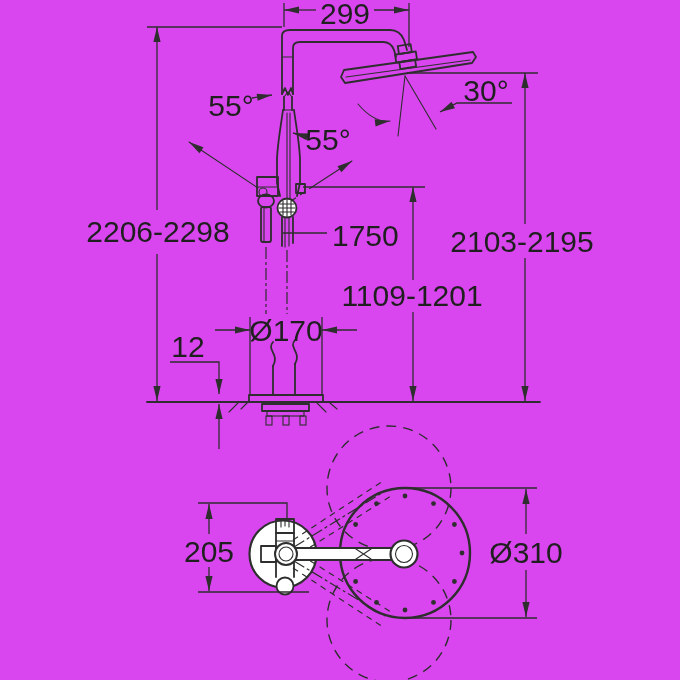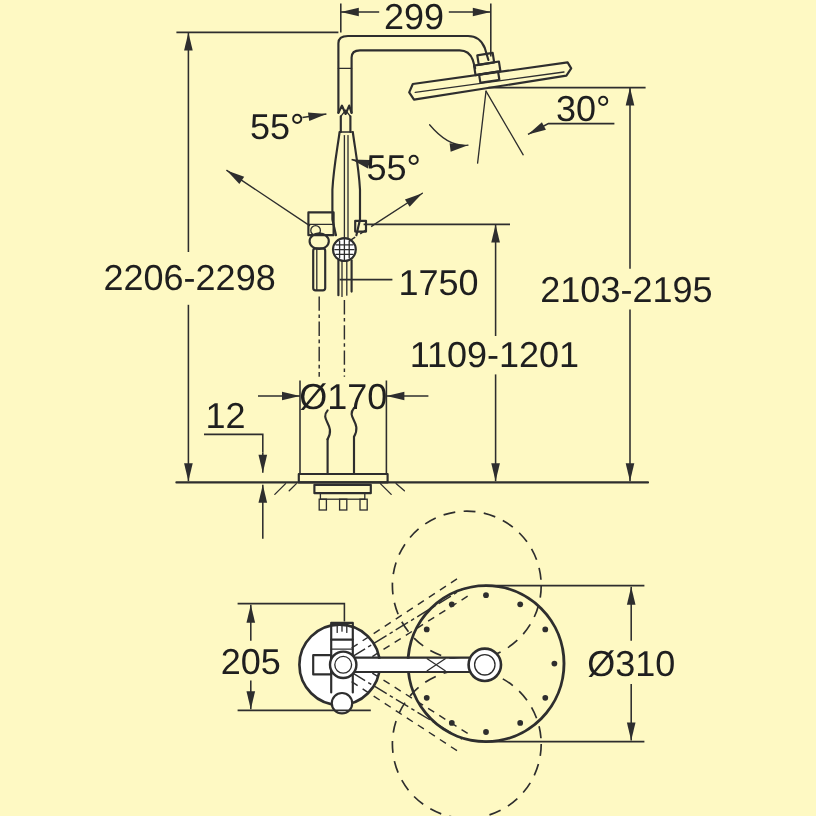--- a/index.html
+++ b/index.html
@@ -1,16 +1,16 @@
 <!DOCTYPE html>
 <html><head>
 <meta charset="utf-8">
 <style>
   html,body{margin:0;padding:0;background:#fff;}
-  .canvas{width:680px;height:680px;background:#fef9c3;position:relative;font-family:"Liberation Sans",sans-serif;}
+  .canvas{width:680px;height:680px;background:#d946ef;position:relative;font-family:"Liberation Sans",sans-serif;}
   svg{display:block;color:#2e2e2e;}
   .ln{fill:none;stroke:#2e2e2e;stroke-width:1.8;stroke-linecap:round;stroke-linejoin:round;}
   .lt{fill:none;stroke:#2e2e2e;stroke-width:1.1;stroke-linecap:round;}
   .thick{fill:none;stroke:#2e2e2e;stroke-width:2.4;}
   .dim{fill:none;stroke:#2e2e2e;stroke-width:1.3;stroke-linecap:butt;}
   .dash{fill:none;stroke:#2e2e2e;stroke-width:1.4;stroke-dasharray:10 7;}
   .dash2{fill:none;stroke:#2e2e2e;stroke-width:1.2;stroke-dasharray:6 5;}
   .dashdot{fill:none;stroke:#2e2e2e;stroke-width:1.2;stroke-dasharray:12 3 3 3;}
   .wfill{fill:#ffffff;stroke:#2e2e2e;}
   .dot{fill:#2e2e2e;stroke:none;}

